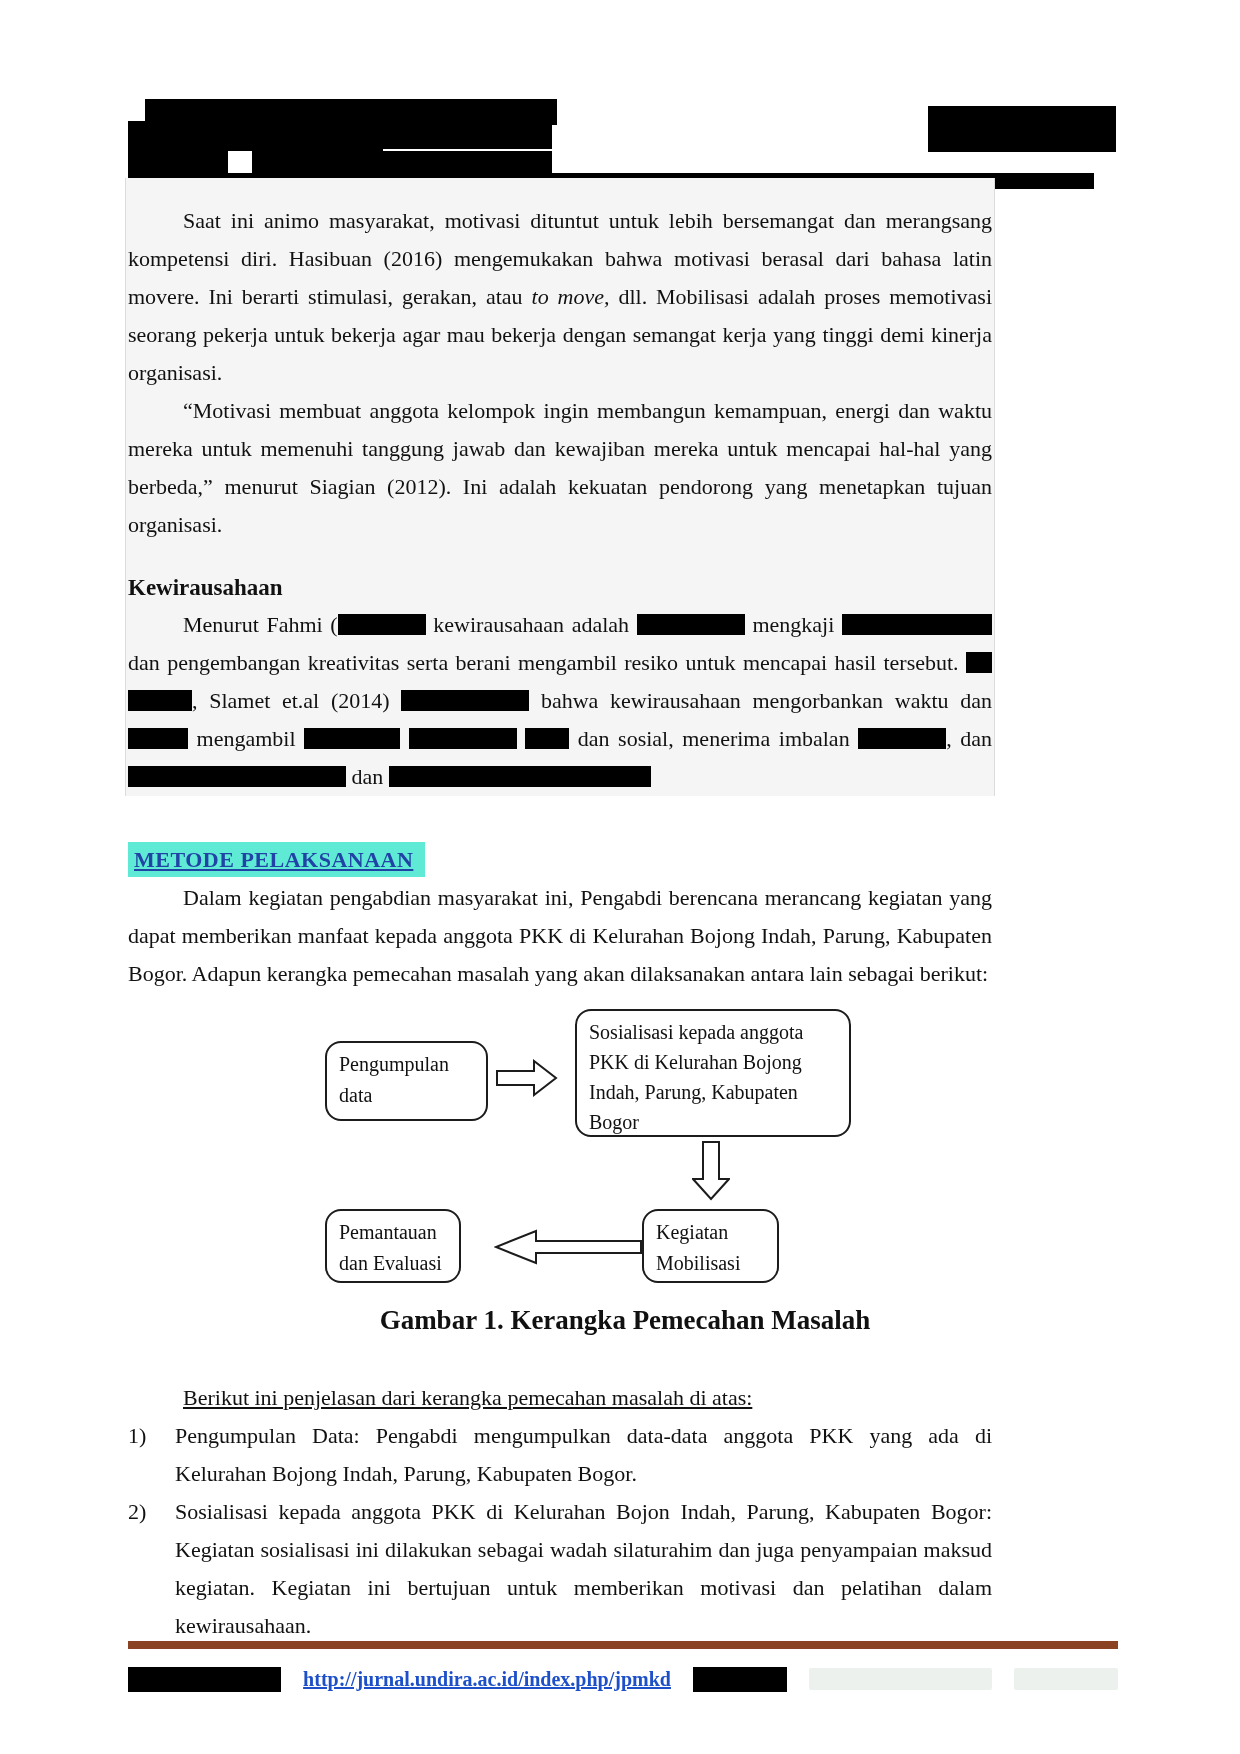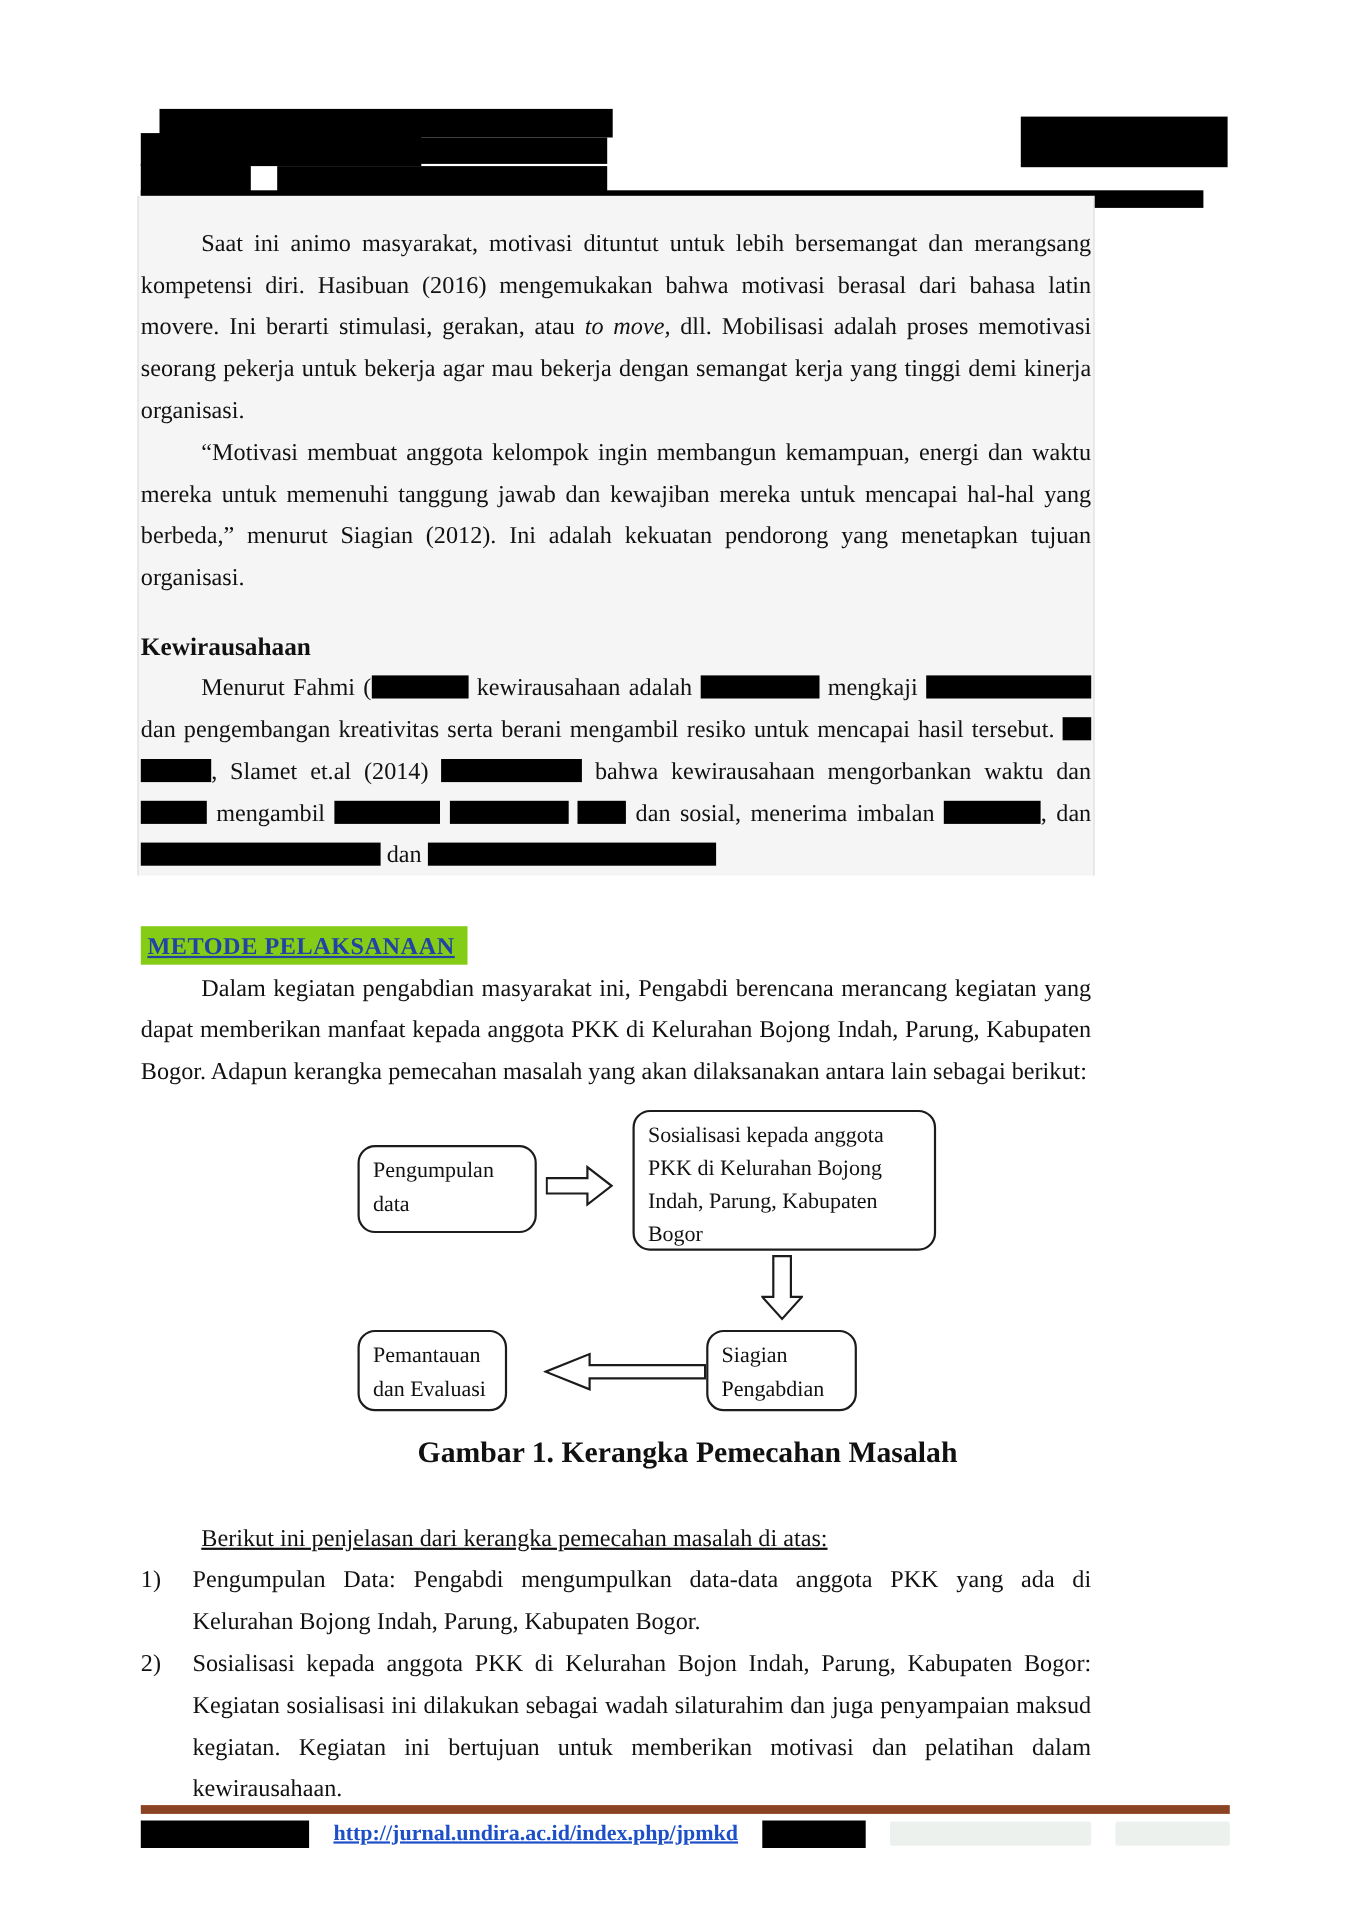--- a/index.html
+++ b/index.html
@@ -28,21 +28,21 @@
   p.body.first{ padding-top:24px; }
   .redact{
     display:inline-block;background:#000;height:21px;
     vertical-align:-3px;
   }
   h3.subhead{
     font-size:23px;font-weight:bold;margin:28px 0 2px 0;line-height:32px;
   }
   .metode{
     display:inline-block;margin-top:46px;
-    background:#84cc16;color:#2143a6;
+    background:#5eead4;color:#2143a6;
     font-weight:bold;font-size:22px;line-height:28px;
     padding:4px 12px 3px 6px;
     text-decoration:underline;letter-spacing:.5px;
   }
   h3.kerangka{ margin:8px 0 2px 0; }
   
   .figure{
     position:relative;height:292px;margin-top:14px;
     font-size:20px;line-height:30px;
   }
@@ -57,21 +57,21 @@
     margin:6px 0 0 130px;line-height:30px;
   }
   
   p.intro{ margin:44px 0 0 0;text-indent:55px;text-decoration:underline; }
   .li{ display:flex;margin:0; }
   .li .num{ flex:none;width:47px; }
   .li .txt{ flex:1;text-align:justify; }
   
   .footer{ position:absolute;left:128px;top:1641px;width:990px; }
   .frule{ height:8px;background:#8a4423; }
-  .frow{ display:flex;align-items:center;gap:22px;margin-top:4px;height:28px; }
+  .frow{ display:flex;align-items:center;gap:22px;margin-top:16px;height:28px; }
   .fredact{ background:#000;height:25px; }
   .flink{
     color:#1d50c8;font-weight:bold;font-size:20px;
     text-decoration:underline;white-space:nowrap;
   }
   .faint{ background:#edf1ed;height:22px;border-radius:2px; }
 </style>
 </head>
 <body>
 
@@ -126,21 +126,21 @@
 
       <div class="fbox small" style="left:197px;top:202px;width:136px;height:74px;">
         <span>Pemantauan dan Evaluasi</span>
       </div>
 
       <svg class="arrow" style="left:366px;top:222px;" width="148" height="36" viewBox="0 0 148 36">
         <polygon points="147,12 42,12 42,2 2,18 42,34 42,24 147,24" fill="#ffffff" stroke="#1c1c1c" stroke-width="2"></polygon>
       </svg>
 
       <div class="fbox small" style="left:514px;top:202px;width:137px;height:74px;">
-        <span>Siagian Pengabdian</span>
+        <span>Kegiatan Mobilisasi</span>
       </div>
     </div>
 
     <div class="figcaption">Gambar 1. Kerangka Pemecahan Masalah</div>
 
     <p class="intro">Berikut ini penjelasan dari kerangka pemecahan masalah di atas:</p>
 
     <div class="li">
       <span class="num">1)</span>
       <span class="txt">Pengumpulan Data: Pengabdi mengumpulkan data-data anggota PKK yang ada di Kelurahan Bojong Indah, Parung, Kabupaten Bogor.</span>

